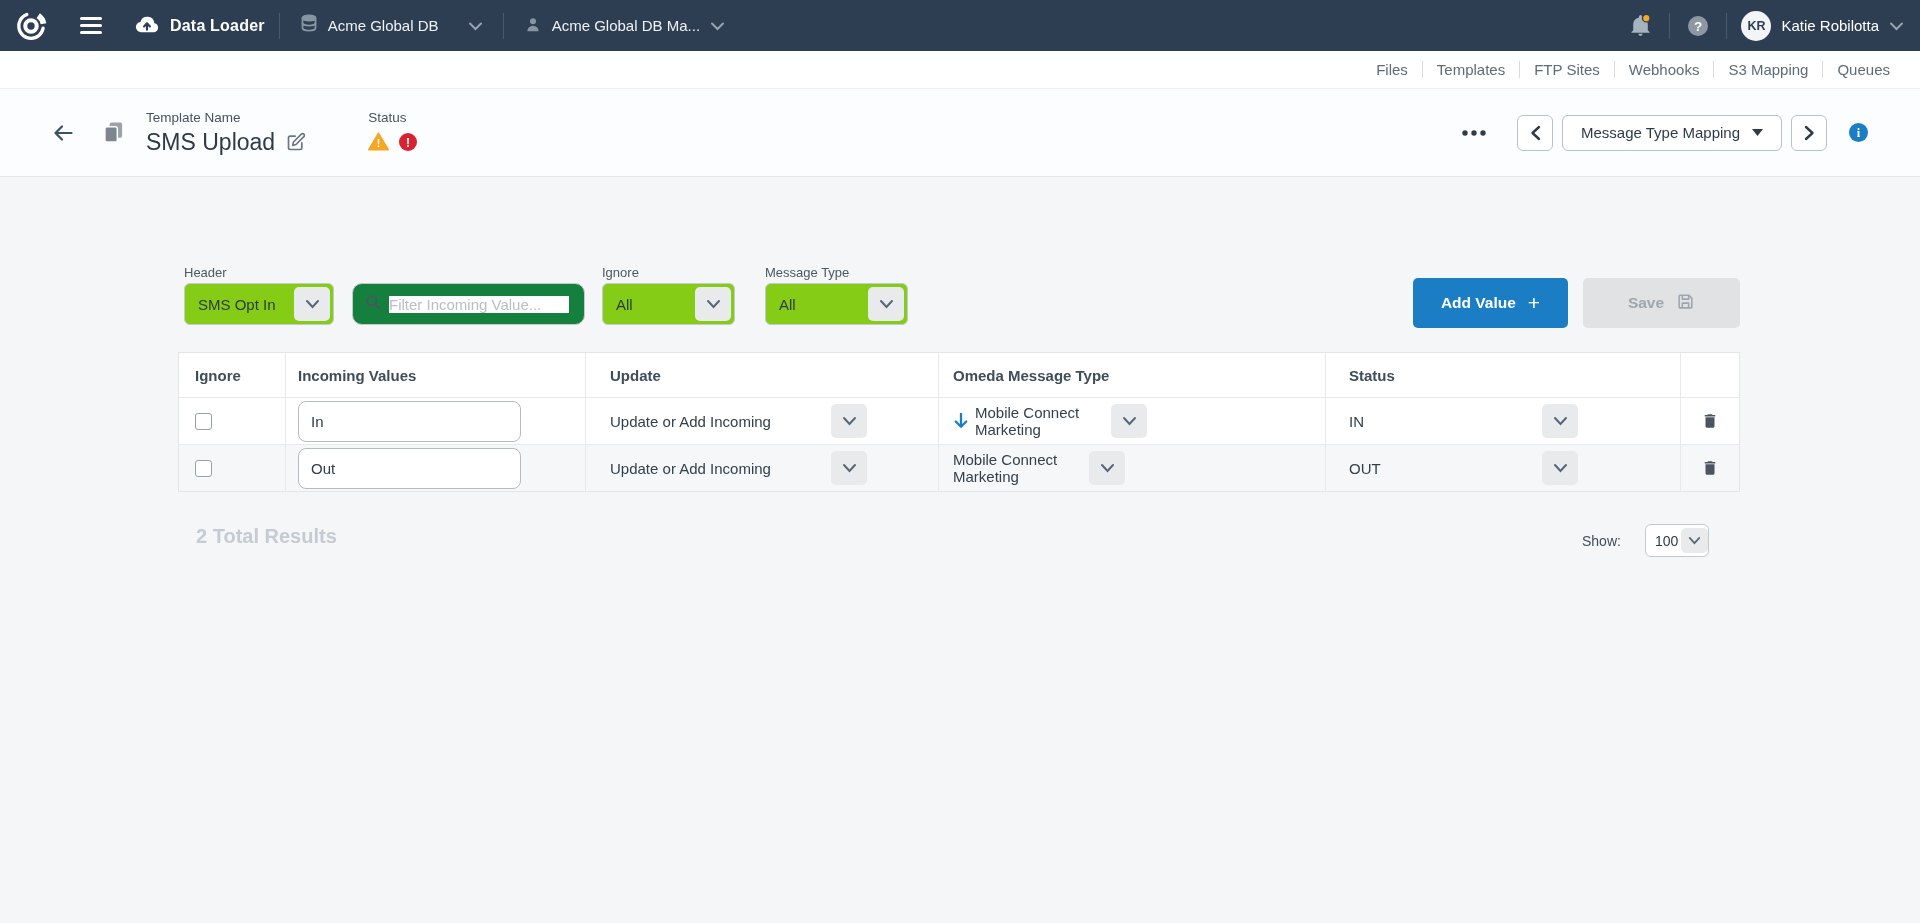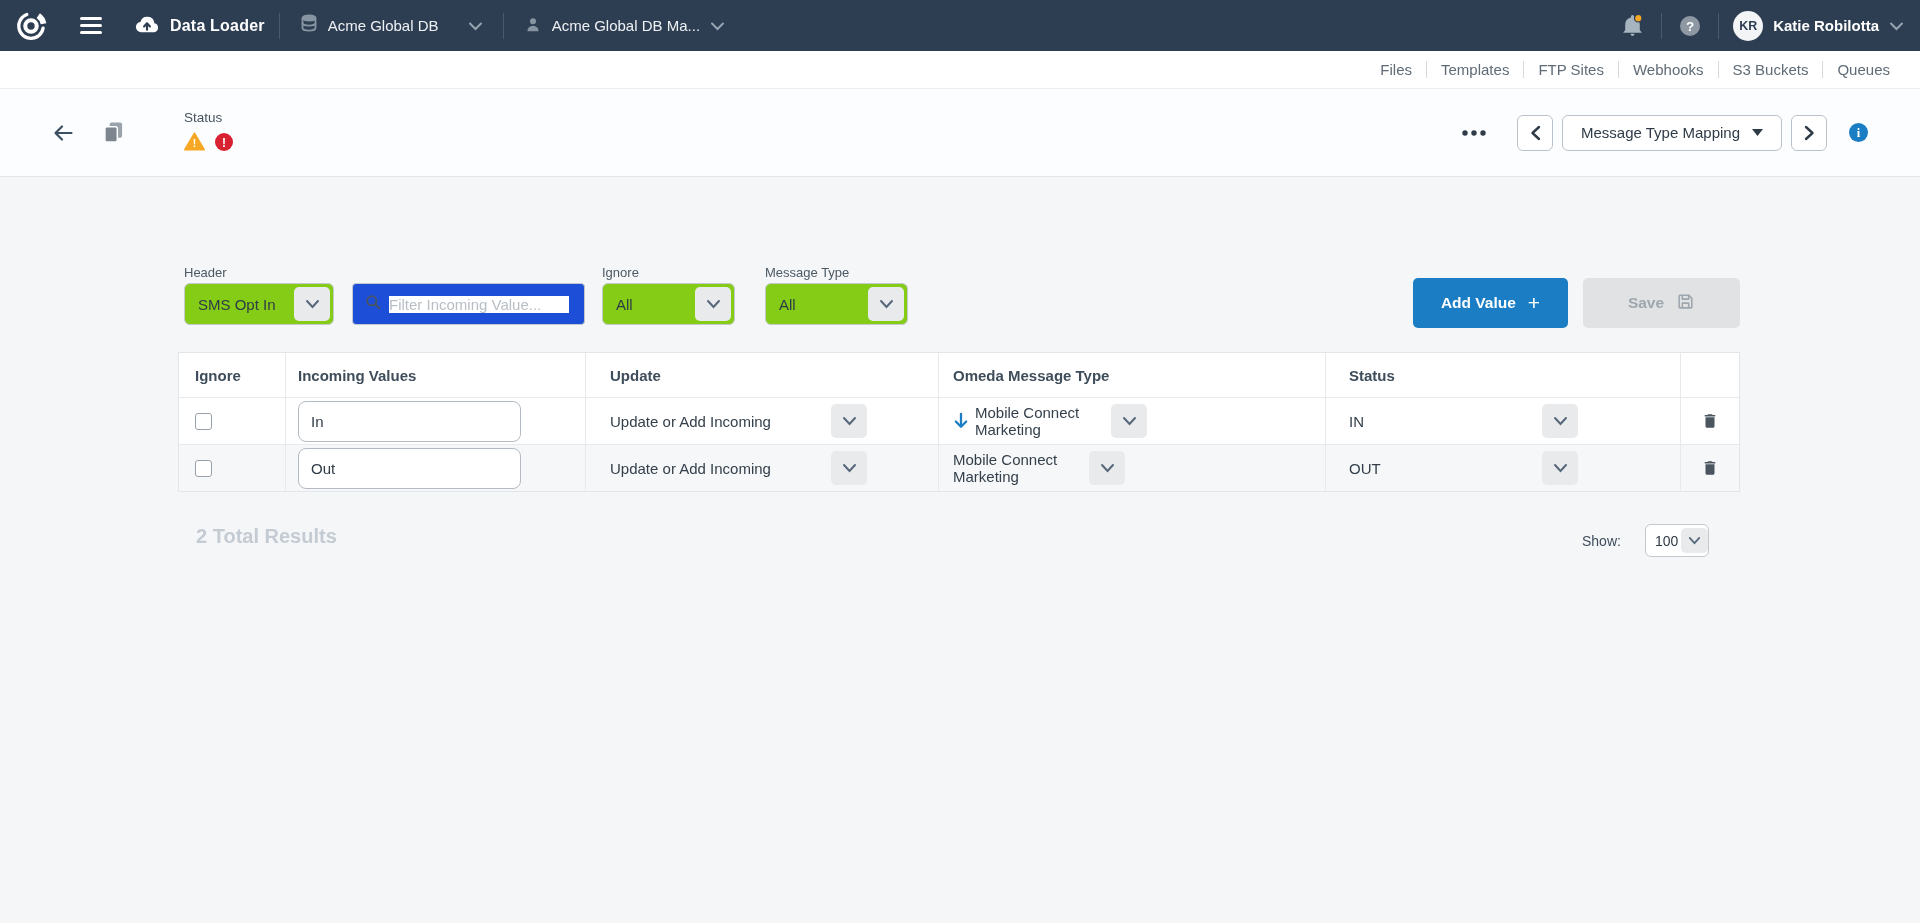--- a/index.html
+++ b/index.html
@@ -12,21 +12,21 @@
   .hamburger { margin-left:24px; background:none; border:none; display:flex; flex-direction:column; gap:4px; cursor:pointer; padding:6px; }
   .hamburger span { display:block; width:22px; height:3px; background:#fff; border-radius:2px; }
   .app-group { margin-left:26px; display:flex; align-items:center; gap:10px; }
   .app-title { font-size:16px; font-weight:700; letter-spacing:.2px; }
   .tb-sep { width:1px; height:26px; background:#4a5a6e; margin:0 14px; }
   .tb-select { display:flex; align-items:center; gap:10px; font-size:15px; color:#eef1f4; cursor:pointer; padding:0 6px; }
   .tb-select .sel-txt { min-width:130px; }
   .tb-right { margin-left:auto; display:flex; align-items:center; margin-right:16px; }
   .icon-btn { background:none; border:none; cursor:pointer; display:flex; align-items:center; justify-content:center; padding:2px; }
   .avatar { width:30px; height:30px; border-radius:50%; background:#f2f4f6; color:#2e3e52; font-size:12.5px; font-weight:700; display:flex; align-items:center; justify-content:center; }
-  .user-name { margin:0 10px 0 10px; font-size:15px; font-weight:700; color:#fff; }
+  .user-name { margin:0 10px 0 10px; font-size:15px; font-weight:400; color:#fff; }
 
   
   .subnav { height:38px; background:#ffffff; border-bottom:1px solid #eceff2; display:flex; align-items:center; justify-content:flex-end; padding-right:16px; }
   .subnav a { font-size:15px; color:#5f6b76; text-decoration:none; padding:0 14px; cursor:pointer; }
   .nav-sep { width:1px; height:17px; background:#d6dade; }
 
   
   .page-header { height:88px; background:#fcfdfe; border-bottom:1px solid #e3e7ea; display:flex; align-items:center; }
   .back-btn { margin-left:50px; background:none; border:none; cursor:pointer; display:flex; }
   .copy-btn { margin-left:26px; background:none; border:none; cursor:pointer; display:flex; }
@@ -41,21 +41,21 @@
   .nav-sq-btn { width:36px; height:36px; background:#fff; border:1px solid #b9c2ca; border-radius:6px; cursor:pointer; display:flex; align-items:center; justify-content:center; }
   .mapping-btn { height:36px; margin:0 9px; padding:0 18px; background:#fff; border:1px solid #b9c2ca; border-radius:6px; cursor:pointer; display:flex; align-items:center; gap:12px; font-size:15px; color:#2f3b47; font-family:inherit; }
   .info-btn { margin-left:22px; background:none; border:none; cursor:pointer; display:flex; }
 
   
   .content { position:relative; height:746px; }
   .f-label { position:absolute; font-size:13px; color:#4c5863; }
   .control { position:absolute; height:42px; background:#84cc16; border:1px solid #c3c9ce; border-radius:6px; display:flex; align-items:center; cursor:pointer; }
   .control .ctl-txt { font-size:15px; color:#2f3b47; padding-left:13px; flex:1; }
   .chev-box { width:36px; height:34px; margin:3px; background:#e8eaec; border-radius:5px; display:flex; align-items:center; justify-content:center; flex:none; }
-  .search-box { position:absolute; height:42px; background:#1d4ed8; border:1px solid #c3c9ce; border-radius:4px; display:flex; align-items:center; padding:0 12px; gap:8px; }
+  .search-box { position:absolute; height:42px; background:#15803d; border:1px solid #c3c9ce; border-radius:10px; display:flex; align-items:center; padding:0 12px; gap:8px; }
   .search-box input { border:none; outline:none; font-size:15px; color:#2f3b47; width:180px; font-family:inherit; }
   .search-box input::placeholder { color:#b7bec5; }
 
   .btn { position:absolute; height:50px; border:none; border-radius:5px; font-size:15.5px; font-weight:700; font-family:inherit; display:flex; align-items:center; justify-content:center; gap:12px; cursor:pointer; }
   .btn-primary { background:#1b7ec4; color:#fff; }
   .btn-disabled { background:#e0e2e4; color:#9fa7ae; cursor:default; }
   .plus-glyph { font-size:21px; font-weight:400; line-height:1; margin-top:-2px; }
 
   
   .table { position:absolute; left:178px; top:175px; width:1562px; background:#fff; border:1px solid #e2e6e9; }
@@ -176,38 +176,50 @@
 
 <div class="subnav">
   <a>Files</a>
   <span class="nav-sep"></span>
   <a>Templates</a>
   <span class="nav-sep"></span>
   <a>FTP Sites</a>
   <span class="nav-sep"></span>
   <a>Webhooks</a>
   <span class="nav-sep"></span>
-  <a>S3 Buckets</a>
+  <a>S3 Mapping</a>
   <span class="nav-sep"></span>
   <a>Queues</a>
 </div>
 
 <div class="page-header">
   <button class="back-btn">
     <svg width="27" height="24" viewBox="0 0 24 24" fill="none" stroke="#3c4f63" stroke-width="2.2" stroke-linecap="round" stroke-linejoin="round">
         <path d="M20 12H4.5"></path>
         <path d="M10.5 18.5 4 12l6.5-6.5"></path>
       </svg>
   </button>
   <button class="copy-btn">
     <svg width="21" height="23" viewBox="0 0 22 24">
       <rect x="7" y="1.5" width="13" height="16" rx="2" fill="#9aa3ab"></rect>
       <rect x="2" y="6" width="13" height="16" rx="2" fill="#7d868e" stroke="#fcfdfe" stroke-width="1.6"></rect>
     </svg>
   </button>
+  <div class="tpl-block">
+    <div class="small-label">Template Name</div>
+    <div class="tpl-name-row">
+      <span class="tpl-name">SMS Upload</span>
+      <button class="icon-btn">
+        <svg width="20" height="20" viewBox="0 0 24 24" fill="none" stroke="#6b7680" stroke-width="2" stroke-linecap="round" stroke-linejoin="round">
+          <path d="M11 5H5a2 2 0 0 0-2 2v12a2 2 0 0 0 2 2h12a2 2 0 0 0 2-2v-6"></path>
+          <path d="M18.4 2.6a2.1 2.1 0 0 1 3 3L12 15l-4 1 1-4 9.4-9.4z"></path>
+        </svg>
+      </button>
+    </div>
+  </div>
   <div class="status-block">
     <div class="small-label">Status</div>
     <div class="status-icons">
       <span>
         <svg width="21" height="19" viewBox="0 0 22 20">
           <path d="M11 1.2 21.3 18.6H.7z" fill="#f6a723" stroke="#f6a723" stroke-width="1.5" stroke-linejoin="round"></path>
           <text x="11" y="16.2" text-anchor="middle" font-size="11" font-weight="bold" fill="#fff" font-family="Liberation Sans, sans-serif">!</text>
         </svg>
       </span>
       <span>

